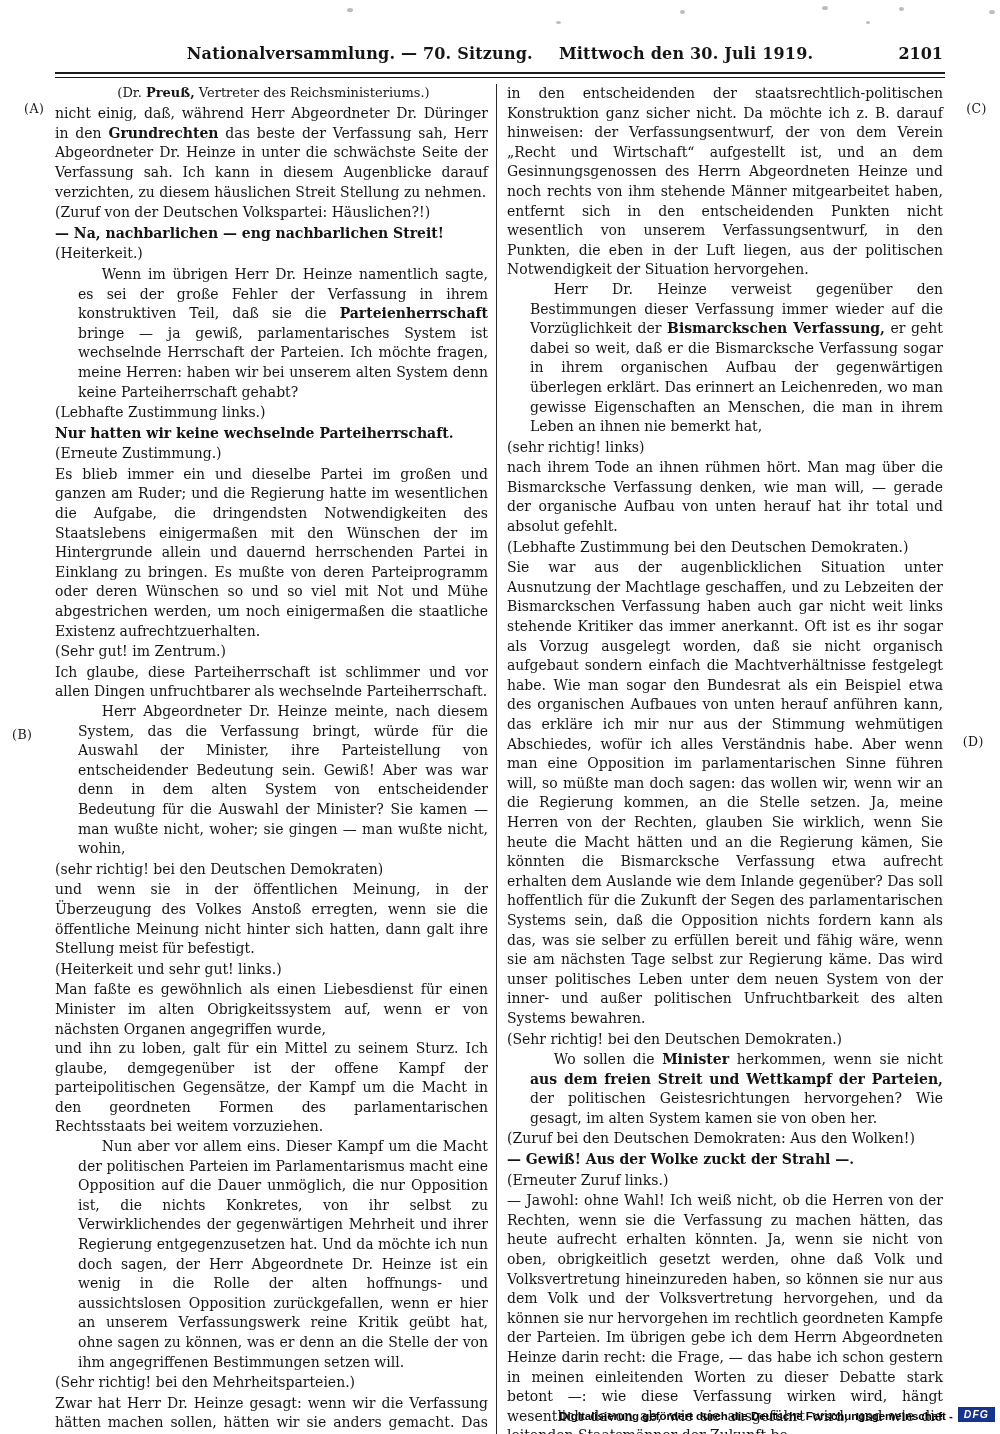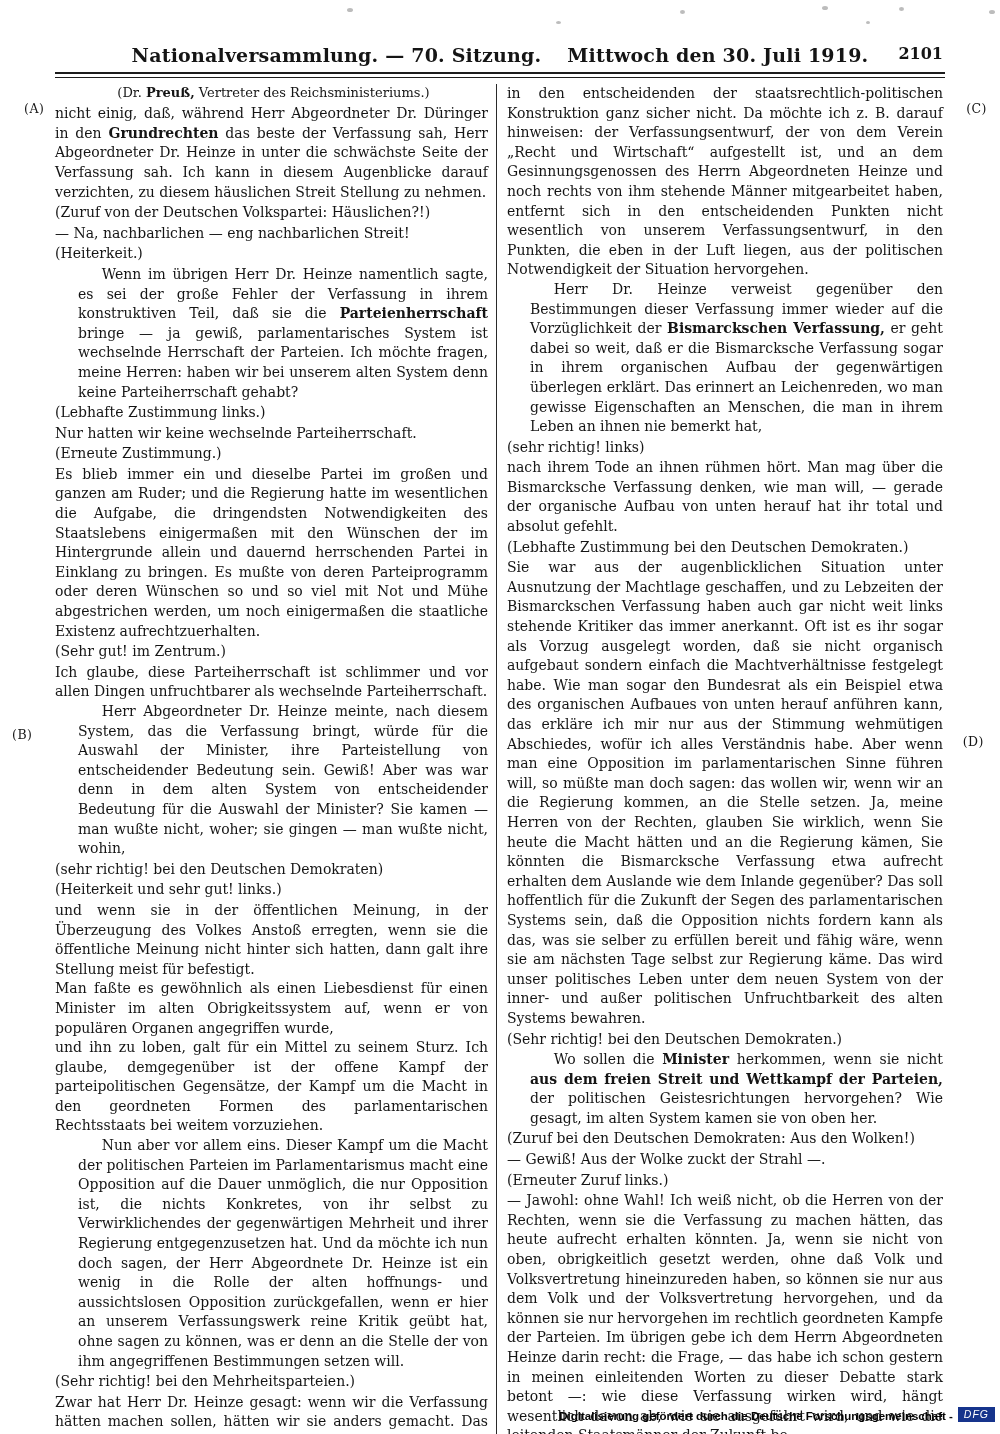--- a/index.html
+++ b/index.html
@@ -3,50 +3,50 @@
 <meta charset="utf-8">
 <style>
   html,body { margin:0; padding:0; background:#f2f2f0; }
   .page {
     position:relative; width:1000px; height:1434px; margin:0 auto;
     background:#ffffff; color:#151515; overflow:hidden;
     font-family:"DejaVu Serif", serif;
   }
   
   .header { position:absolute; top:44px; left:55px; width:890px; height:24px; }
-  .header-titles { text-align:center; font-size:19px; font-weight:bold; letter-spacing:0.2px; }
+  .header-titles { text-align:center; font-size:16px; font-weight:bold; letter-spacing:0.2px; }
   .header-titles .sep { display:inline-block; width:26px; }
   .page-number { position:absolute; right:2px; top:0; font-size:16px; font-weight:bold; }
   .double-rule { position:absolute; top:72px; left:55px; width:890px; height:3px;
     border-top:2.5px solid #1c1c1c; border-bottom:1.2px solid #1c1c1c; }
   
   .content { position:absolute; top:84px; left:55px; width:890px; display:flex; }
   .col { font-size:14px; line-height:1.4; text-align:justify; }
   .col-left  { width:433px; padding-right:8px; }
   .col-divider { width:1px; background:#2a2a2a; align-self:stretch; }
   .col-right { width:436px; padding-left:10px; }
   .caption { font-size:13px; text-align:center; margin:0 0 2px 4px; }
   p.block { margin:0; }
   p.indent { text-indent:1.7em;margin-left:23px; }
   p.stage { text-indent:0; margin:1px 0; }
-  p.interject { text-indent:0; }
+  p.interject { text-indent:0;font-weight:bold; }
   b { font-weight:bold; }
   
   .marker { position:absolute; font-size:12.5px; letter-spacing:0.5px; }
   .marker-a { left:24px;  top:101px; }
   .marker-b { left:12px;  top:727px; }
   .marker-c { right:13px; top:101px; }
   .marker-d { right:16px; top:734px; }
   
   .artifact { position:absolute; background:#6a6a6a; opacity:0.45; border-radius:50%; }
   
   .footer { position:absolute; right:5px; bottom:12px; display:flex; align-items:flex-end; gap:5px;
     font-family:"Liberation Sans", sans-serif; font-size:11.5px; font-weight:bold; color:#050505; }
   .dfg-badge { background:#16348c; color:#ffffff; padding:1px 6px 2px 6px;
-    font-size:10.5px; font-weight:normal; letter-spacing:1px; font-style:italic; }
+    font-size:10.5px; font-weight:bold; letter-spacing:1px; font-style:italic; }
 </style>
 </head>
 <body>
 
 <div class="page">
 
   <div class="artifact" style="left:347px; top:8px;  width:6px; height:4px;"></div>
   <div class="artifact" style="left:556px; top:21px; width:5px; height:3px;"></div>
   <div class="artifact" style="left:680px; top:10px; width:5px; height:4px;"></div>
   <div class="artifact" style="left:822px; top:6px;  width:6px; height:4px;"></div>
@@ -78,23 +78,23 @@
       <p class="block stage">(Heiterkeit.)</p>
       <p class="block indent"><span>Wenn im übrigen Herr Dr. Heinze namentlich sagte, es sei der große Fehler der Verfassung in ihrem konstruktiven Teil, daß sie die </span><b>Parteienherrschaft</b><span> bringe — ja gewiß, parlamentarisches System ist wechselnde Herrschaft der Parteien. Ich möchte fragen, meine Herren: haben wir bei unserem alten System denn keine Parteiherrschaft gehabt?</span></p>
       <p class="block stage">(Lebhafte Zustimmung links.)</p>
       <p class="block interject">Nur hatten wir keine wechselnde Parteiherrschaft.</p>
       <p class="block stage">(Erneute Zustimmung.)</p>
       <p class="block">Es blieb immer ein und dieselbe Partei im großen und ganzen am Ruder; und die Regierung hatte im wesentlichen die Aufgabe, die dringendsten Notwendigkeiten des Staatslebens einigermaßen mit den Wünschen der im Hintergrunde allein und dauernd herrschenden Partei in Einklang zu bringen. Es mußte von deren Parteiprogramm oder deren Wünschen so und so viel mit Not und Mühe abgestrichen werden, um noch einigermaßen die staatliche Existenz aufrechtzuerhalten.</p>
       <p class="block stage">(Sehr gut! im Zentrum.)</p>
       <p class="block">Ich glaube, diese Parteiherrschaft ist schlimmer und vor allen Dingen unfruchtbarer als wechselnde Parteiherrschaft.</p>
       <p class="block indent">Herr Abgeordneter Dr. Heinze meinte, nach diesem System, das die Verfassung bringt, würde für die Auswahl der Minister, ihre Parteistellung von entscheidender Bedeutung sein. Gewiß! Aber was war denn in dem alten System von entscheidender Bedeutung für die Auswahl der Minister? Sie kamen — man wußte nicht, woher; sie gingen — man wußte nicht, wohin,</p>
       <p class="block stage">(sehr richtig! bei den Deutschen Demokraten)</p>
+      <p class="block">und wenn sie in der öffentlichen Meinung, in der Überzeugung des Volkes Anstoß erregten, wenn sie die öffentliche Meinung nicht hinter sich hatten, dann galt ihre Stellung meist für befestigt.</p>
       <p class="block stage">(Heiterkeit und sehr gut! links.)</p>
-      <p class="block">und wenn sie in der öffentlichen Meinung, in der Überzeugung des Volkes Anstoß erregten, wenn sie die öffentliche Meinung nicht hinter sich hatten, dann galt ihre Stellung meist für befestigt.</p>
-      <p class="block">Man faßte es gewöhnlich als einen Liebesdienst für einen Minister im alten Obrigkeitssystem auf, wenn er von populären Organen angegriffen wurde,</p>
+      <p class="block">Man faßte es gewöhnlich als einen Liebesdienst für einen Minister im alten Obrigkeitssystem auf, wenn er von nächsten Organen angegriffen wurde,</p>
       <p class="block">und ihn zu loben, galt für ein Mittel zu seinem Sturz. Ich glaube, demgegenüber ist der offene Kampf der parteipolitischen Gegensätze, der Kampf um die Macht in den geordneten Formen des parlamentarischen Rechtsstaats bei weitem vorzuziehen.</p>
       <p class="block indent">Nun aber vor allem eins. Dieser Kampf um die Macht der politischen Parteien im Parlamentarismus macht eine Opposition auf die Dauer unmöglich, die nur Opposition ist, die nichts Konkretes, von ihr selbst zu Verwirklichendes der gegenwärtigen Mehrheit und ihrer Regierung entgegenzusetzen hat. Und da möchte ich nun doch sagen, der Herr Abgeordnete Dr. Heinze ist ein wenig in die Rolle der alten hoffnungs- und aussichtslosen Opposition zurückgefallen, wenn er hier an unserem Verfassungswerk reine Kritik geübt hat, ohne sagen zu können, was er denn an die Stelle der von ihm angegriffenen Bestimmungen setzen will.</p>
       <p class="block stage">(Sehr richtig! bei den Mehrheitsparteien.)</p>
       <p class="block">Zwar hat Herr Dr. Heinze gesagt: wenn wir die Verfassung hätten machen sollen, hätten wir sie anders gemacht. Das wird gewiß in vielen Punkten richtig sein,</p>
     </div>
 
     <div class="col-divider"></div>
 
     <div class="col col-right">
       <p class="block">in den entscheidenden der staatsrechtlich-politischen Konstruktion ganz sicher nicht. Da möchte ich z. B. darauf hinweisen: der Verfassungsentwurf, der von dem Verein „Recht und Wirtschaft“ aufgestellt ist, und an dem Gesinnungsgenossen des Herrn Abgeordneten Heinze und noch rechts von ihm stehende Männer mitgearbeitet haben, entfernt sich in den entscheidenden Punkten nicht wesentlich von unserem Verfassungsentwurf, in den Punkten, die eben in der Luft liegen, aus der politischen Notwendigkeit der Situation hervorgehen.</p>

